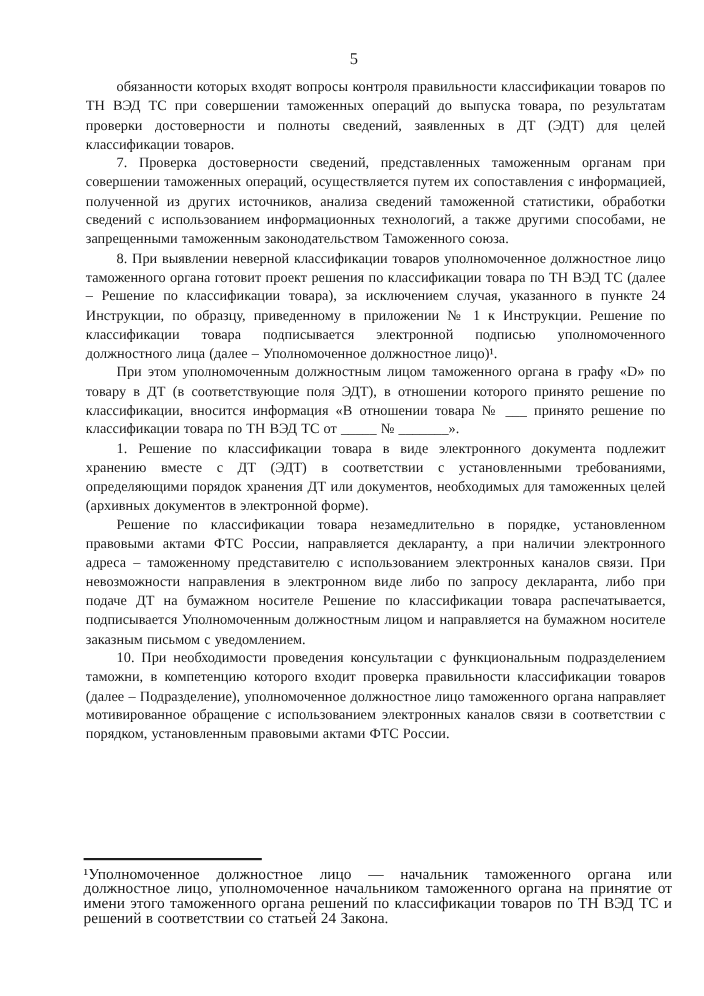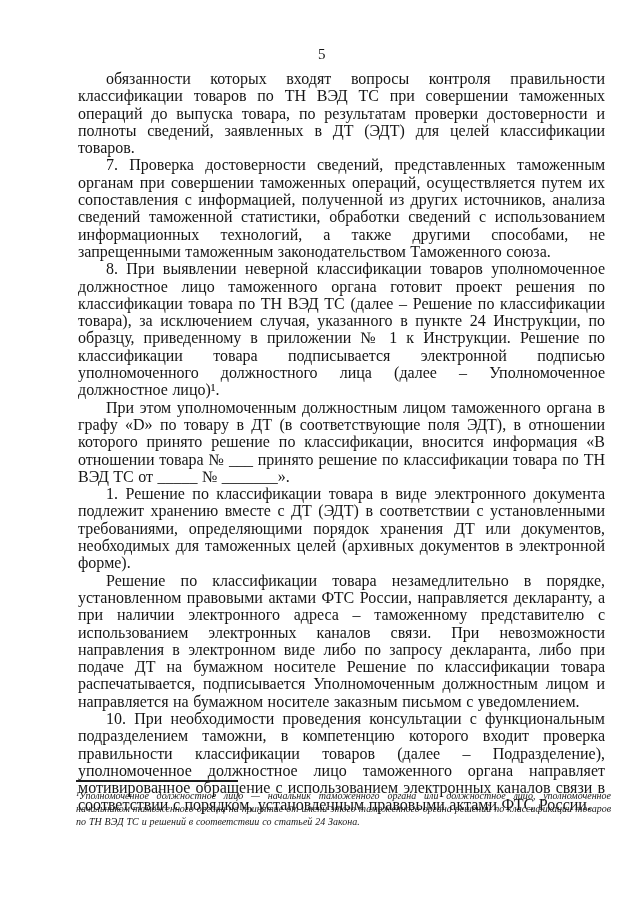--- a/index.html
+++ b/index.html
@@ -23,21 +23,21 @@
     width: 644px;
     text-align: center;
     font-size: 15px;
     letter-spacing: 0.5px;
   }
   .body-text {
     position: absolute;
     top: 70px;
     left: 78px;
     width: 527px;
-    font-size: 16px;
+    font-size: 13px;
     line-height: 17.3px;
     text-align: justify;
     word-spacing: 0.5px;
   }
   .para {
     margin: 0;
     padding: 0;
     text-indent: 28px;
   }
   .footnote-rule {
@@ -46,26 +46,25 @@
     left: 76px;
     width: 162px;
     height: 2px;
     background: #1d1d1d;
   }
   .footnote {
     position: absolute;
     top: 789px;
     left: 76px;
     width: 535px;
-    font-size: 10px;
+    font-size: 14px;
     line-height: 13.2px;
     text-align: justify;
     word-spacing: 0.4px;
     color: #161616;
-    font-style: italic;
   }
 </style>
 </head>
 <body>
 
 <div class="page">
 
   <div class="page-number">5</div>
 
   <div class="body-text">

